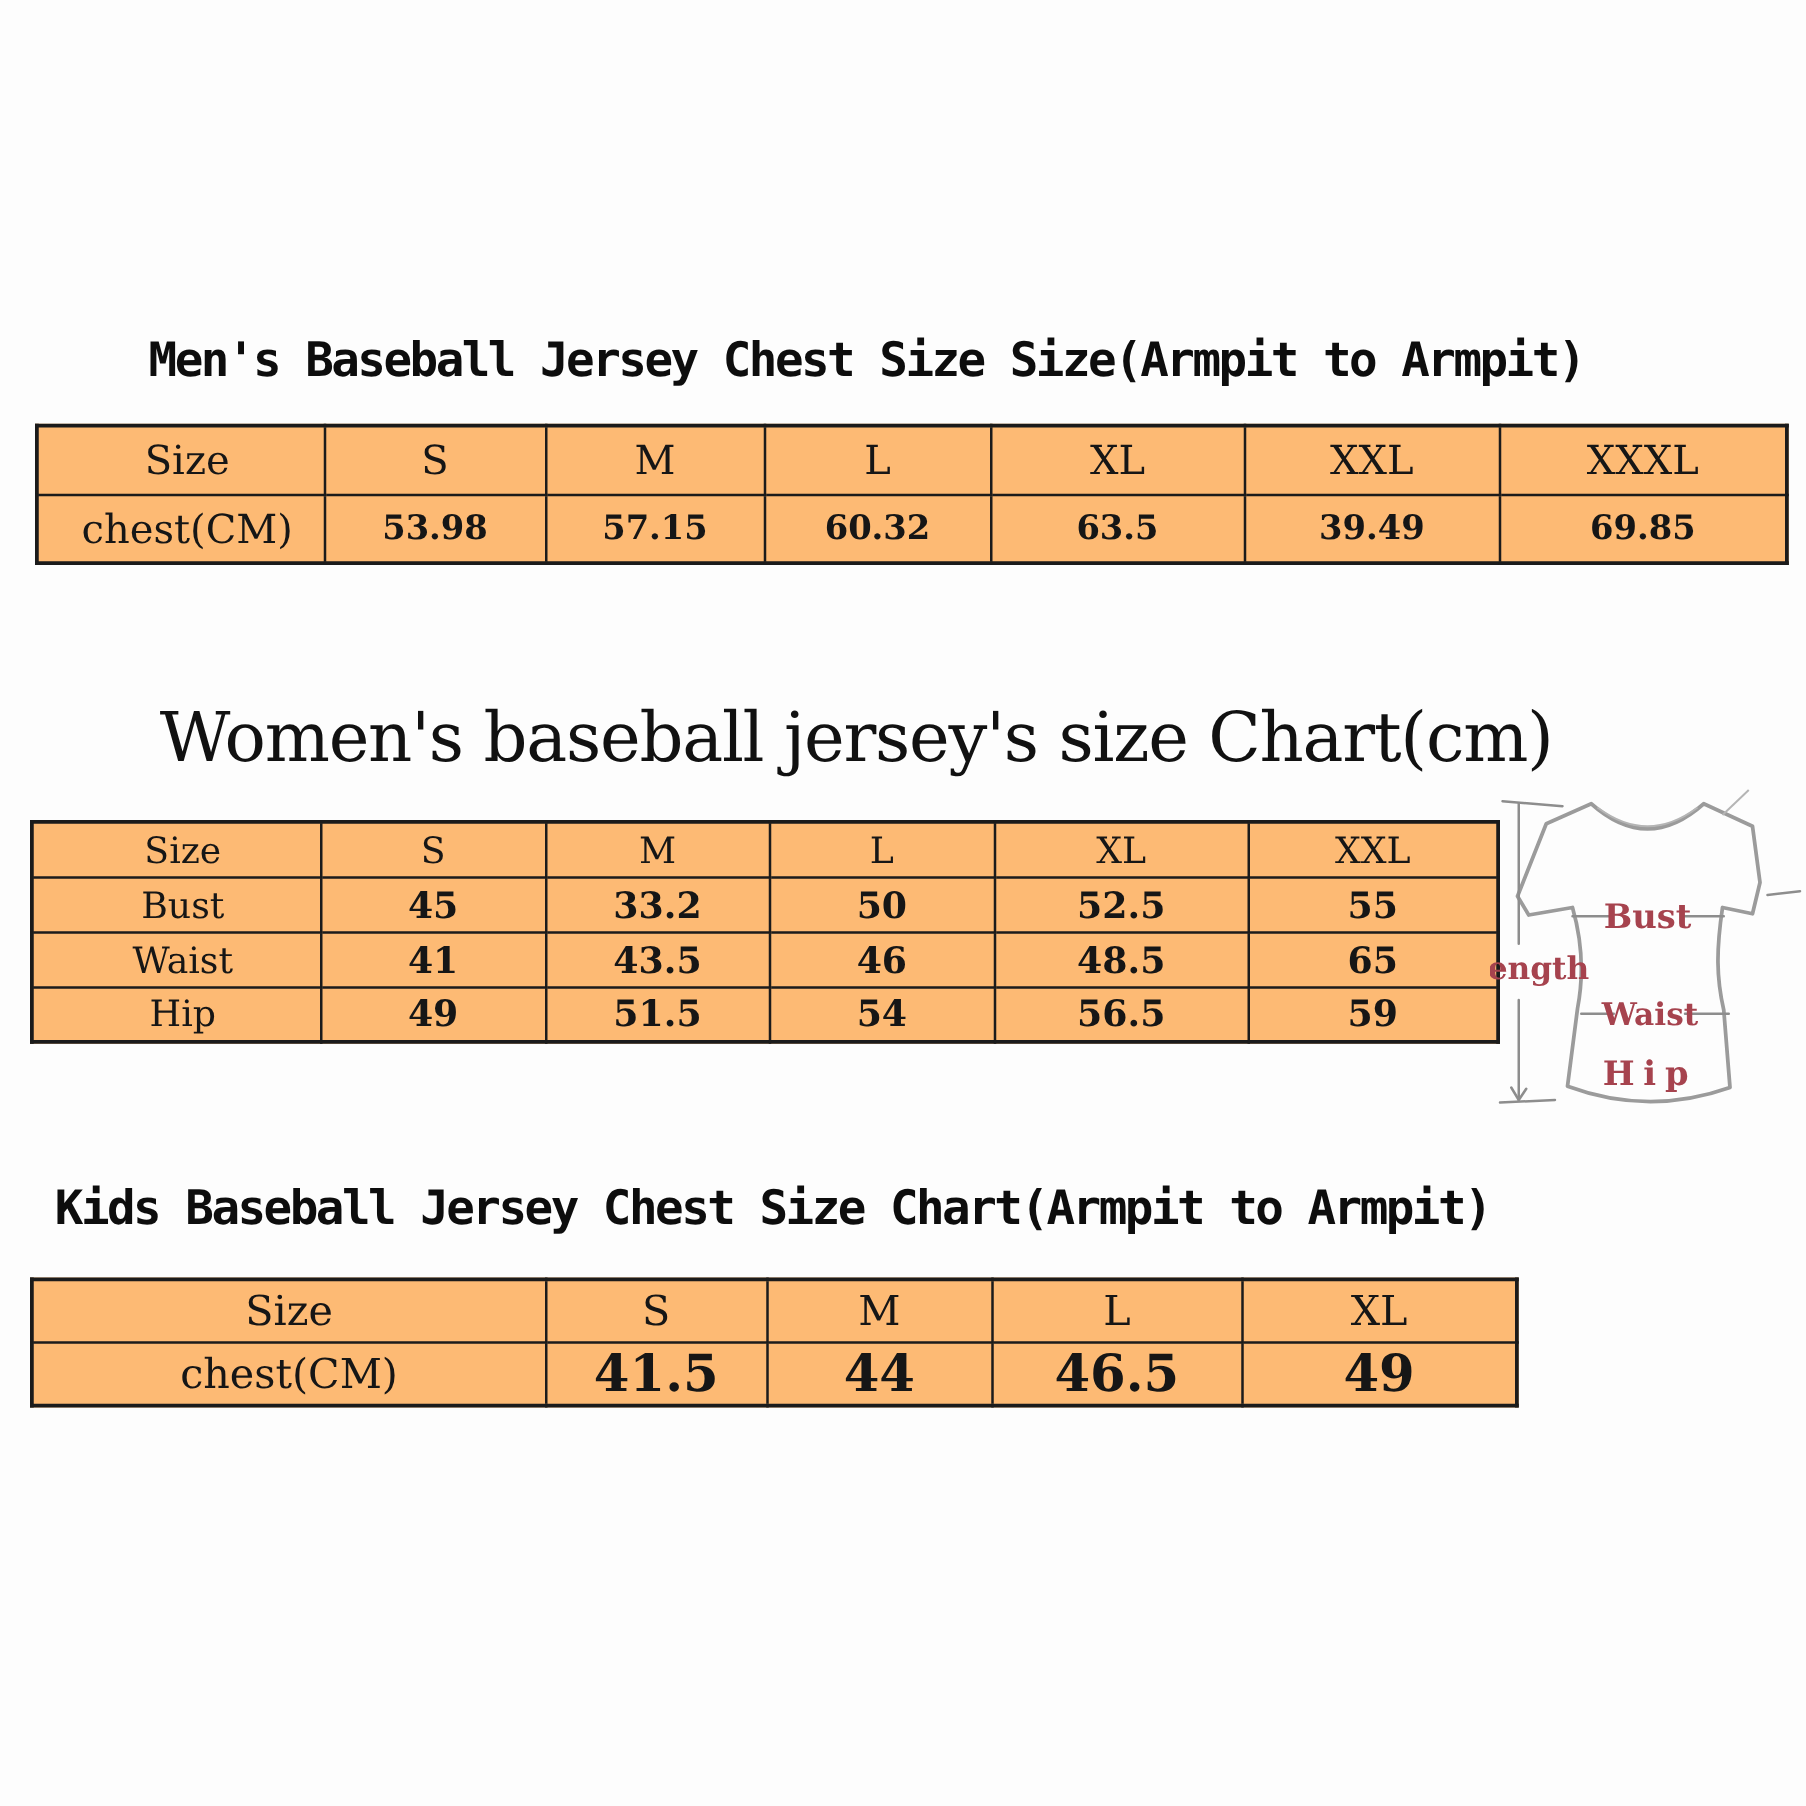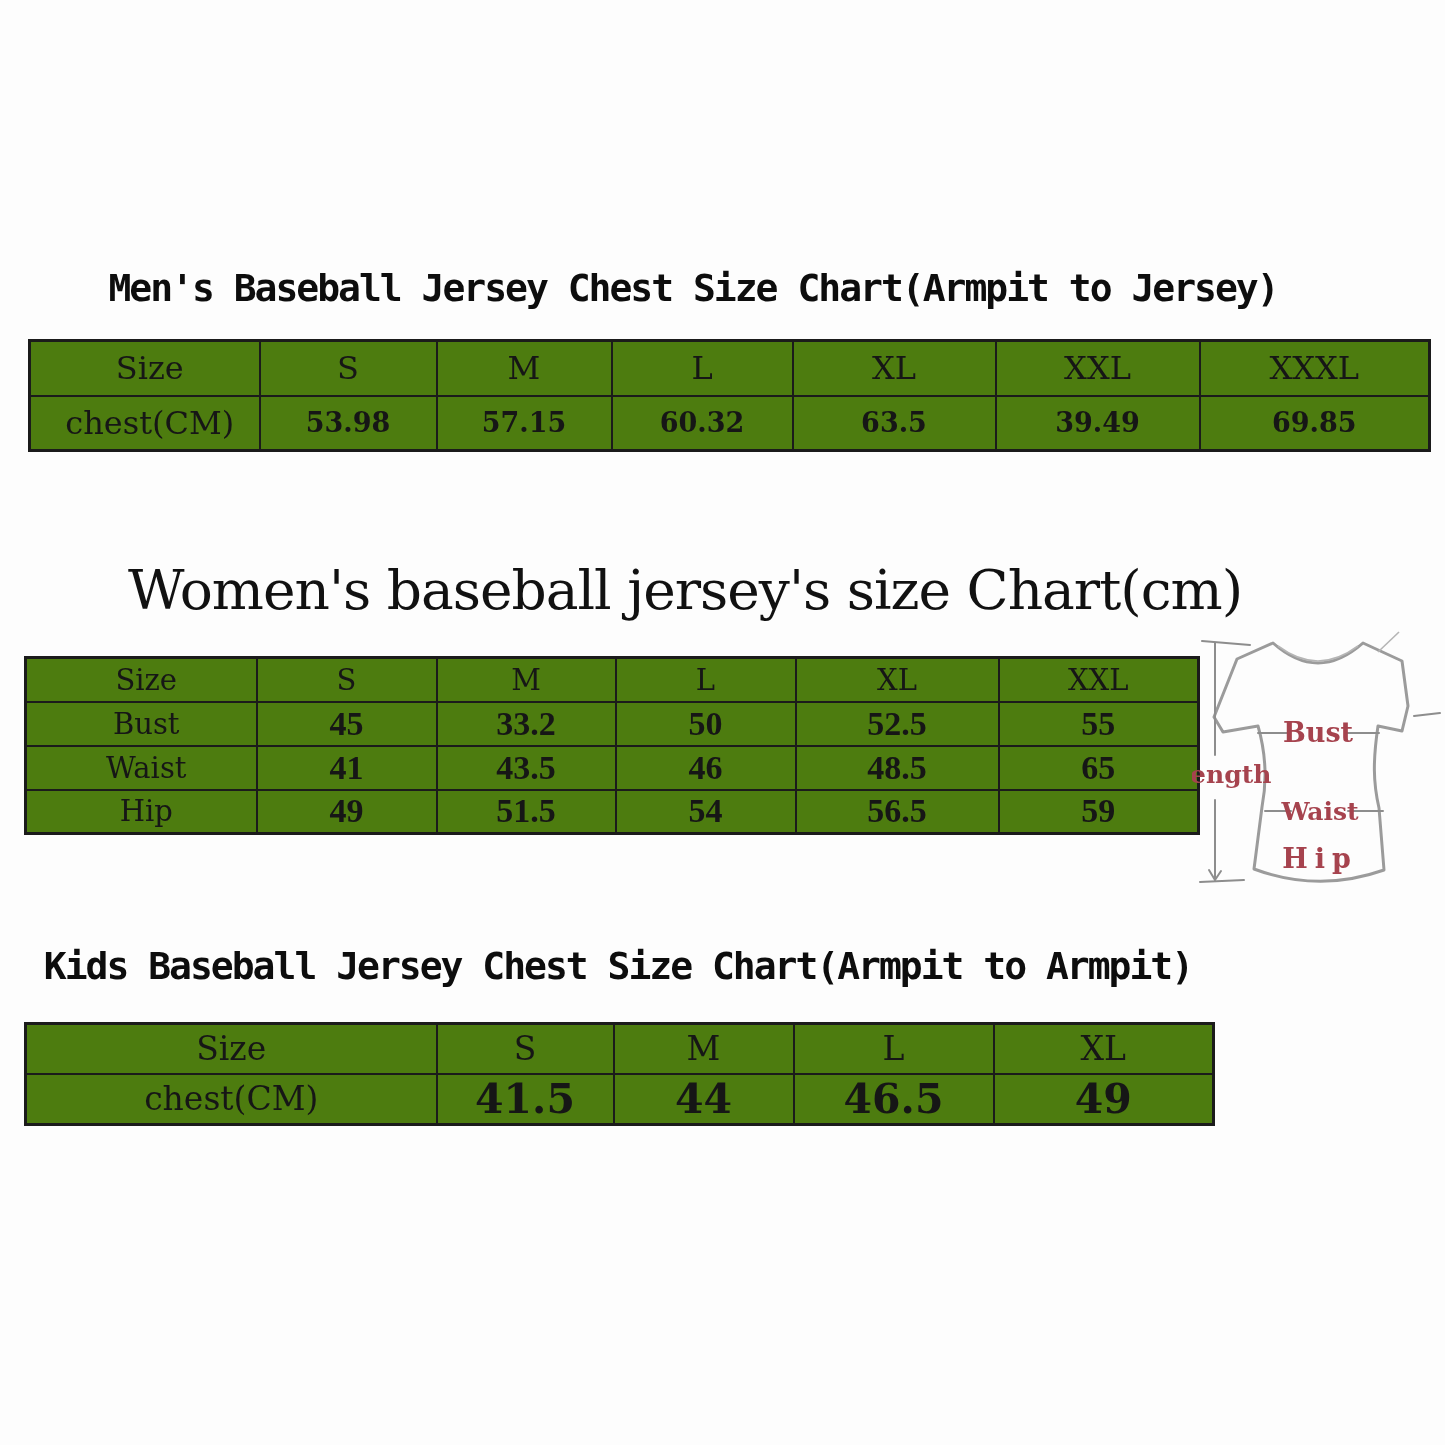--- a/index.html
+++ b/index.html
@@ -18,58 +18,58 @@
     font-weight:bold; color:#0d0d0d; letter-spacing:-2px;
   }
   #mens-title  { left:28px;  top:266px; width:1330px; font-size:38px; }
   #womens-title{ left:20px;  top:558px; width:1330px; font-size:55px;
                  font-family:"DejaVu Serif","Liberation Serif",serif;
                  color:#111; letter-spacing:-1px; }
   #kids-title  { left:24px;  top:944px; width:1188px; font-size:38px; }
 
   table.tbl {
     position:absolute; border-collapse:collapse; table-layout:fixed;
-    background:#4d7c0f; border:3px solid var(--border,#1b1b1b);
+    background:#fdba74; border:3px solid var(--border,#1b1b1b);
   }
   .tbl td {
     border:2px solid var(--border,#1b1b1b);
     text-align:center; vertical-align:middle; overflow:hidden;
     color:var(--ink,#161616);
   }
   .lbl-left { text-align:left; padding-left:10px; }
   .val { font-weight:bold; }
   .red { color:var(--value_red,#9d3b44); }
 
   #mens-table { left:28px; top:339px; width:1400px; }
   #mens-table td { height:55px; font-size:32px; }
   #mens-table .val { font-size:27px; }
 
   #womens-table { left:24px; top:656px; width:1173px; }
   #womens-table td { height:44px; font-size:29px; }
-  #womens-table .val { font-size:34px;font-family:Liberation Serif, serif; }
+  #womens-table .val { font-size:29px; }
 
   #kids-table { left:24px; top:1022px; width:1188px; }
   #kids-table td { height:50px; font-size:33px; }
   #kids-table .val { font-size:41px;margin-left:44px; }
 
   #shirt { position:absolute; left:1192px; top:630px; }
   .shirt-line { stroke:var(--shirt_gray,#9b9b9b); stroke-width:3; fill:none;
                 stroke-linejoin:round; stroke-linecap:round; }
   .shirt-thin { stroke:#b5b5b5; stroke-width:1.6; fill:none; }
   .dim { stroke:#8d8d8d; stroke-width:2; fill:none; stroke-linecap:round; }
   .rlabel { fill:var(--label_red,#a6434e);
             font-family:"DejaVu Serif","Liberation Serif",serif;
             font-weight:bold; }
 </style>
 </head>
 <body>
 
 <div class="page">
 
-  <div class="title gothic" id="mens-title">Men's Baseball Jersey Chest Size Chart(Armpit to Jersey)</div>
+  <div class="title gothic" id="mens-title">Men's Baseball Jersey Chest Size Size(Armpit to Armpit)</div>
 
   <table class="tbl" id="mens-table">
     <colgroup>
       <col style="width:230px">
         <col style="width:177px">
         <col style="width:175px">
       <col style="width:181px">
         <col style="width:203px">
         <col style="width:204px">
       <col style="width:230px">

